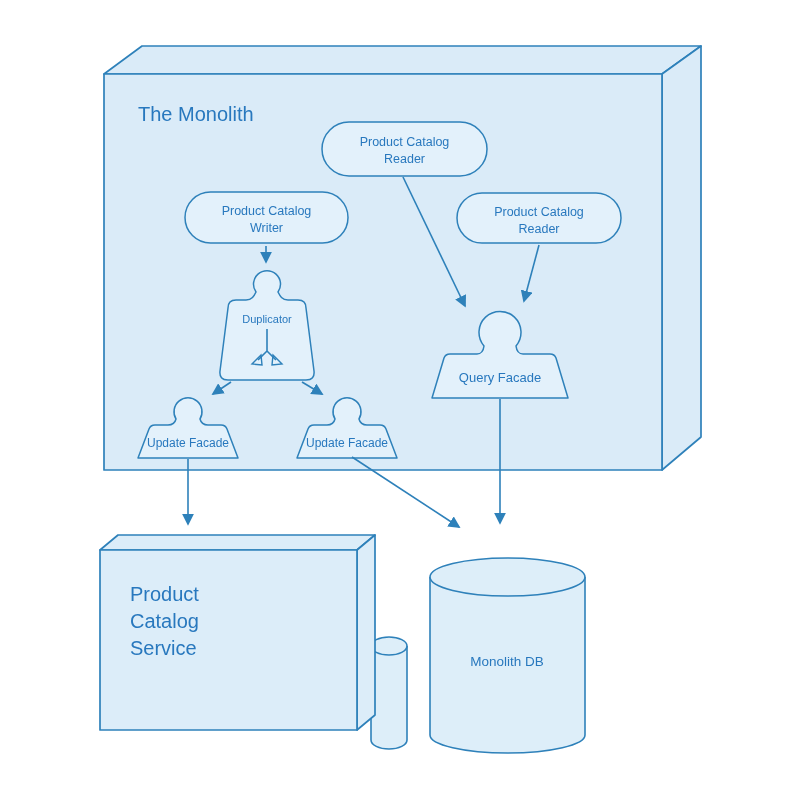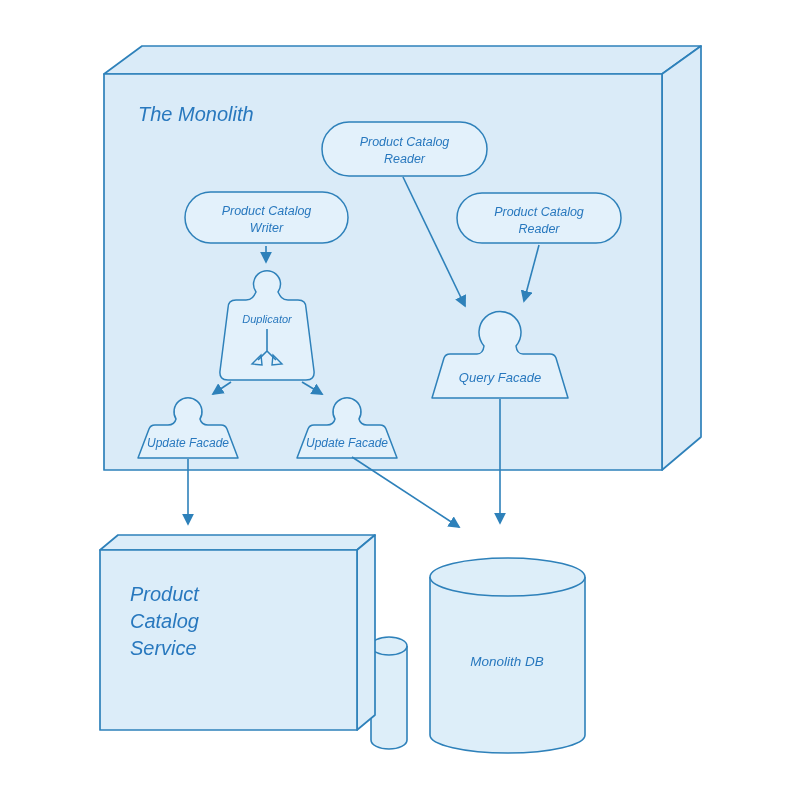--- a/index.html
+++ b/index.html
@@ -1,16 +1,16 @@
 <!DOCTYPE html>
 <html><head>
 <meta charset="utf-8">
 <style>
   html, body { margin: 0; padding: 0; background: #ffffff; }
-  .stage { width: 664px; height: 792px; position: relative; background: #ffffff; font-style: italic; }
+  .stage { width: 664px; height: 792px; position: relative; background: #ffffff; }
   svg { display: block; }
   .container-face { fill: #daebf8; stroke: #2e81ba; stroke-width: 1.7; stroke-linejoin: round; }
   .box-face { fill: #dcedf9; stroke: #2e81ba; stroke-width: 1.7; stroke-linejoin: round; }
   .node { fill: #e3f1fb; stroke: #2e81ba; stroke-width: 1.5; stroke-linejoin: round; }
   .cyl { fill: #ddeef9; stroke: #2e81ba; stroke-width: 1.6; }
   .arrow { stroke: #2e81ba; stroke-width: 1.6; fill: none; }
   .open-head { stroke: #2e81ba; stroke-width: 1.4; fill: none; stroke-linejoin: miter; }
   .lbl { fill: #2878be; font-family: "Liberation Sans", sans-serif; }
   .lbl-title { font-size: 20px; }
   .lbl-pill { font-size: 12.5px; text-anchor: middle; }

